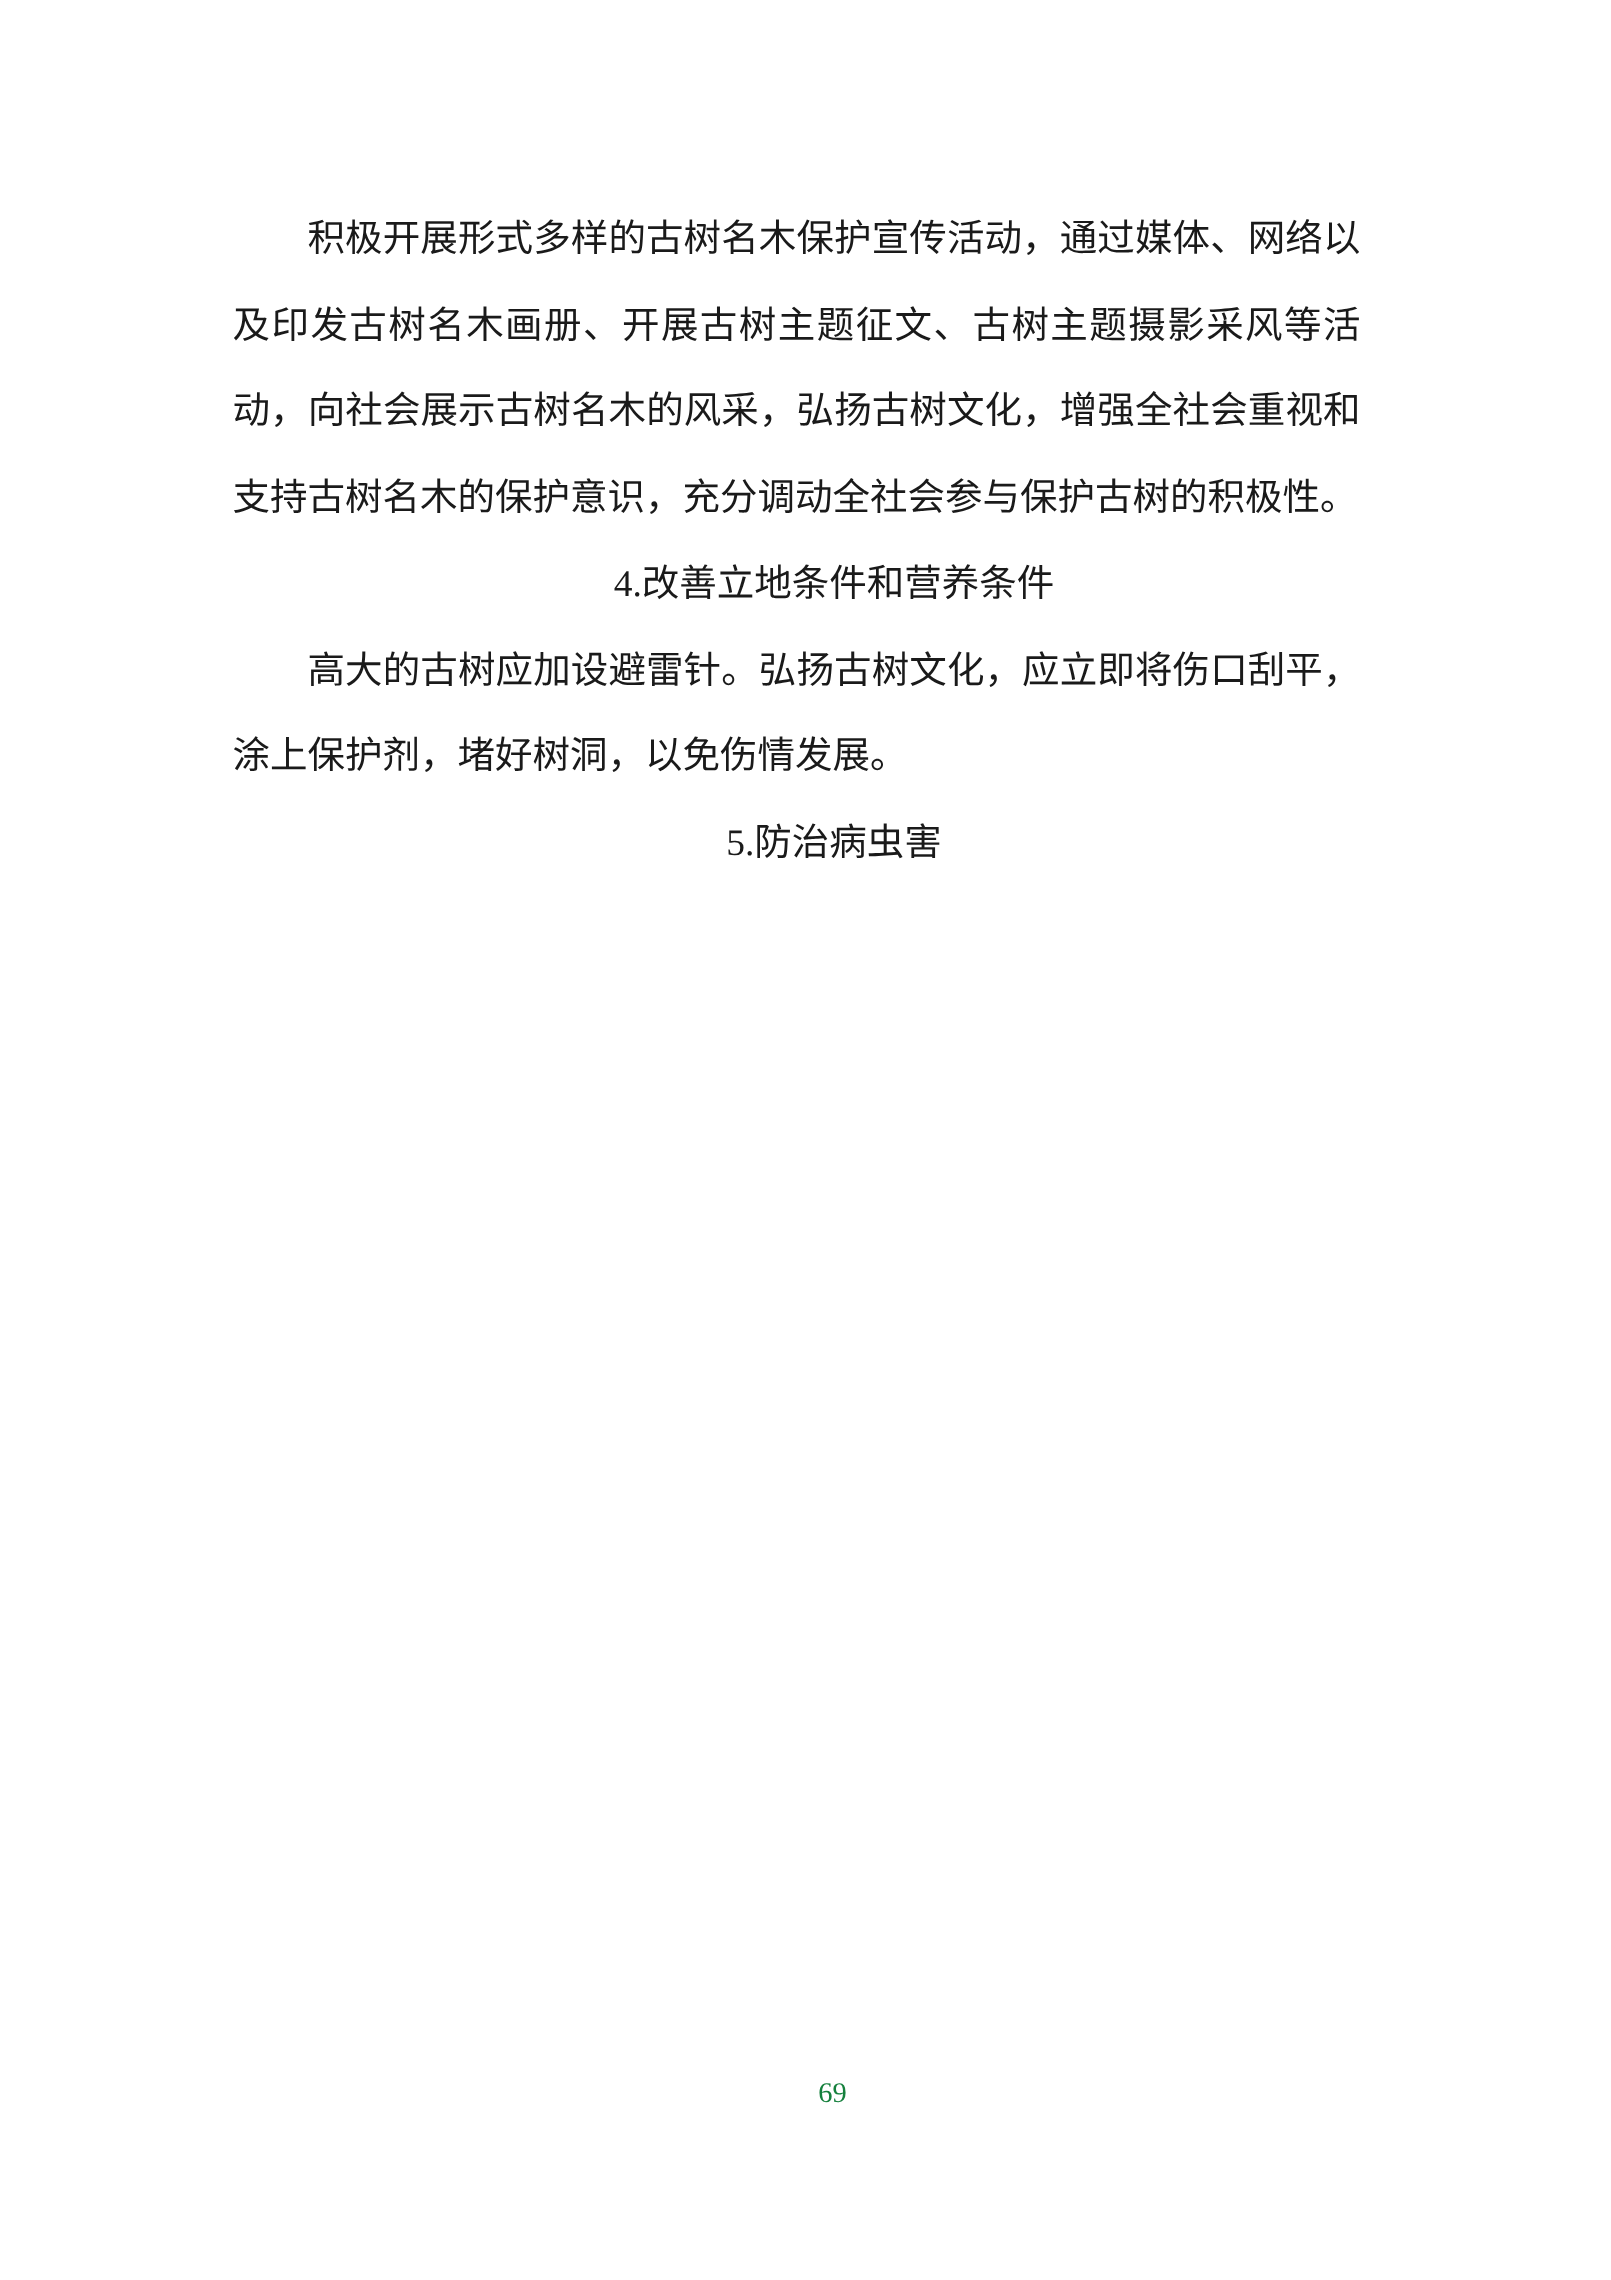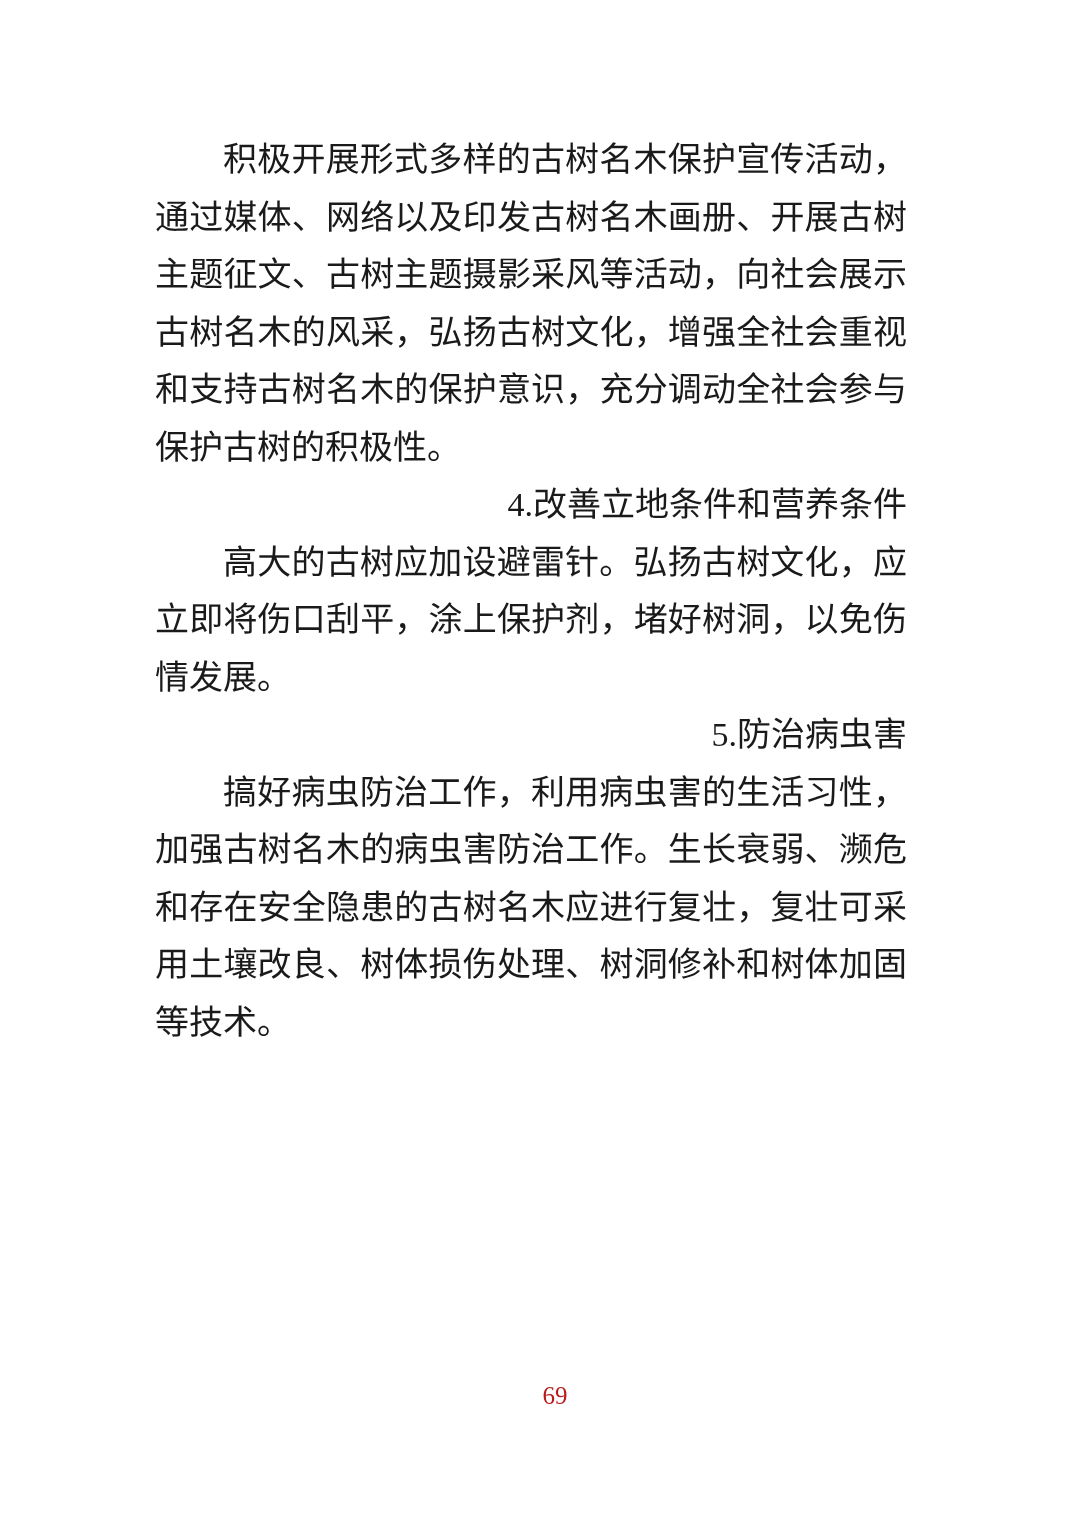--- a/index.html
+++ b/index.html
@@ -15,51 +15,50 @@
     font-family: "Liberation Serif", "DejaVu Serif", serif;
     color: #1a1a1a;
     overflow: hidden;
     margin: 0 auto;
   }
   .content {
     position: absolute;
     left: 155px;
     top: 131px;
     width: 752px;
-    font-size: 34px;
+    font-size: 25px;
     line-height: 57.5px;
     text-align: justify;
     text-justify: inter-ideograph;
     letter-spacing: 0;
   }
   .content p {
     margin: 0;
     padding: 0;
     text-indent: 2em;
     font-weight: normal;
   }
   .content p.heading {
-    text-align: right;
+    text-align: center;
   }
   .page-number {
     position: absolute;
     top: 1384px;
     left: 555px;
     transform: translateX(-50%);
-    font-size: 25px;
+    font-size: 19px;
     line-height: 24px;
-    color: #b91c1c;
+    color: #15803d;
     text-align: right;
   }
 </style>
 </head>
 <body>
 
 <div class="page">
   <div class="content">
     <p class="body">积极开展形式多样的古树名木保护宣传活动，通过媒体、网络以及印发古树名木画册、开展古树主题征文、古树主题摄影采风等活动，向社会展示古树名木的风采，弘扬古树文化，增强全社会重视和支持古树名木的保护意识，充分调动全社会参与保护古树的积极性。</p>
     <p class="heading">4.改善立地条件和营养条件</p>
     <p class="body">高大的古树应加设避雷针。弘扬古树文化，应立即将伤口刮平，涂上保护剂，堵好树洞，以免伤情发展。</p>
     <p class="heading">5.防治病虫害</p>
-    <p class="body">搞好病虫防治工作，利用病虫害的生活习性，加强古树名木的病虫害防治工作。生长衰弱、濒危和存在安全隐患的古树名木应进行复壮，复壮可采用土壤改良、树体损伤处理、树洞修补和树体加固等技术。</p>
   </div>
   <div class="page-number">69</div>
 </div>
 
 </body></html>

